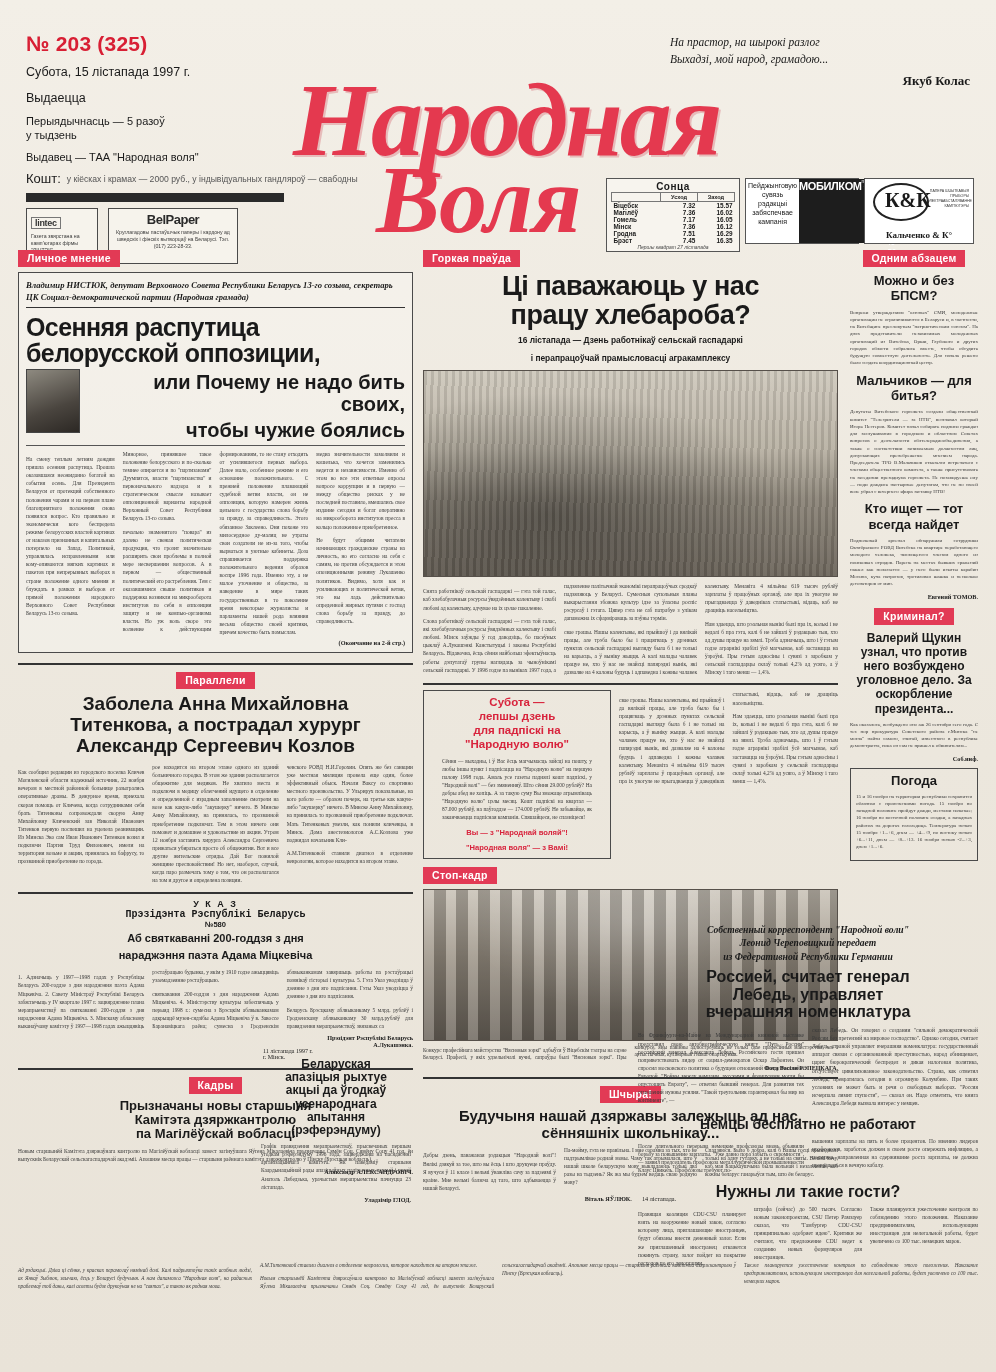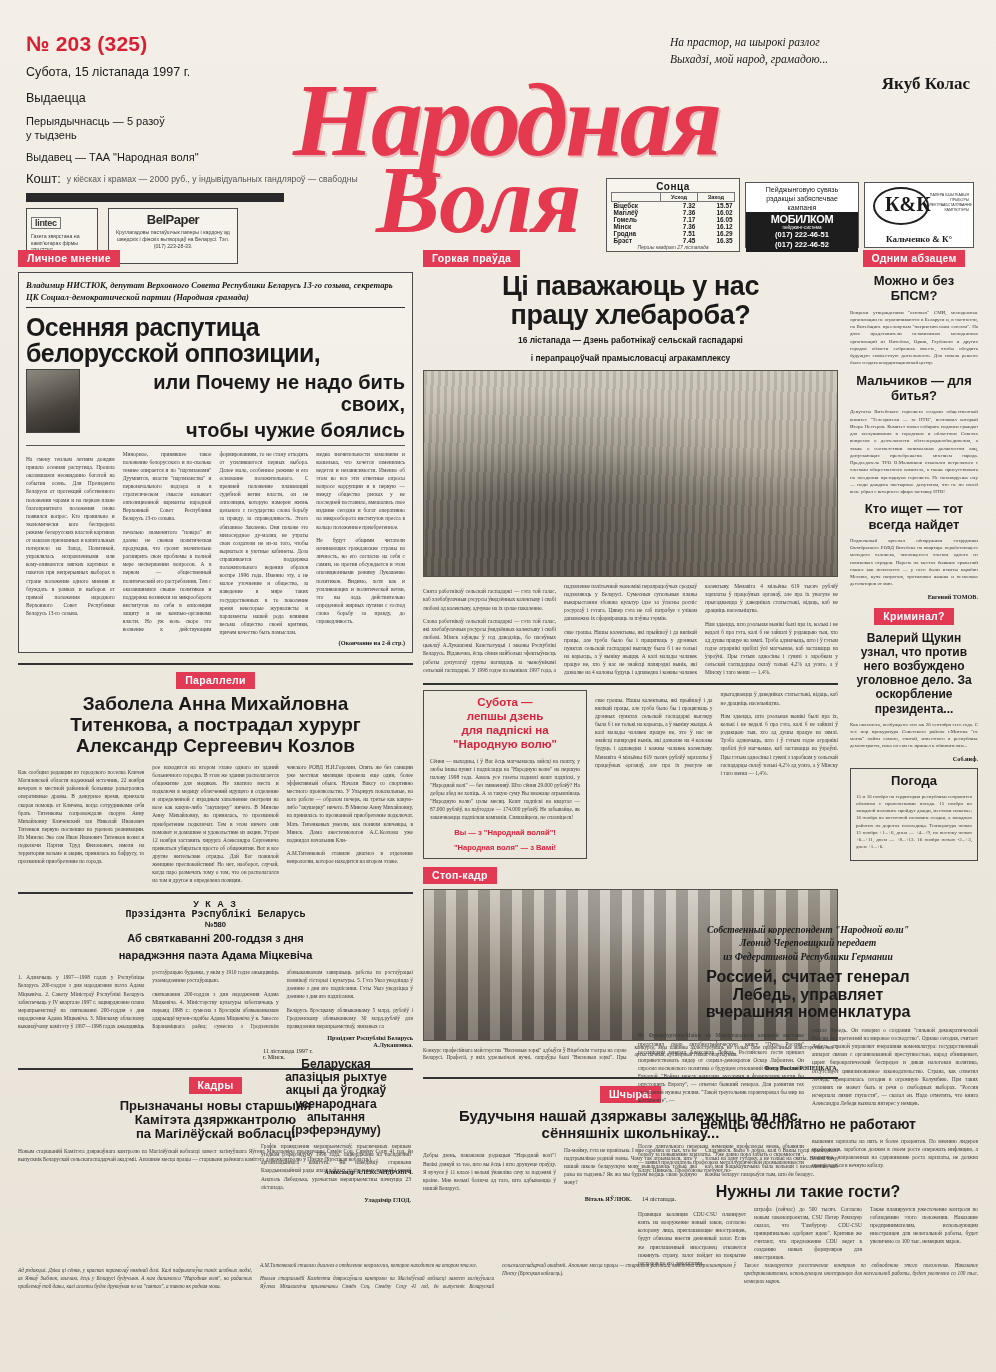--- a/index.html
+++ b/index.html
@@ -63,36 +63,36 @@
     font-size:96px;font-weight:bold;font-style:italic;
     color:#e4394f;letter-spacing:-1px;
     white-space:nowrap;
   }
   .epigraph{
     position:absolute;right:8px;top:16px;width:300px;text-align:left;
     font-family:"Liberation Serif", serif;font-style:italic;font-size:11.5px;
     line-height:1.45;
   }
   .epigraph .author{display:block;text-align:right;font-weight:bold;font-style:normal;
-    font-size:17px;margin-top:5px;}
+    font-size:13px;margin-top:5px;}
 
   
-  .mast-boxes{position:absolute;right:4px;top:160px;display:flex;gap:5px;align-items:center;}
+  .mast-boxes{position:absolute;right:4px;top:160px;display:flex;gap:5px;align-items:flex-start;}
   .sunbox{border:1px solid #555;background:#f7f4ee;padding:2px 4px 1px;width:124px;}
   .sun-title{text-align:center;font-size:10px;font-weight:bold;letter-spacing:.5px;}
   table.sun{border-collapse:collapse;width:100%;font-size:6.4px;}
   table.sun th{font-weight:bold;font-size:5.6px;border:1px solid #777;padding:1px 2px;text-align:center;}
   table.sun th.blank{border:1px solid #777;}
   table.sun td{padding:0 2px;font-weight:bold;font-size:6.4px;}
   table.sun td.city{text-align:left;}
   table.sun td.num{text-align:right;}
   .sun-note{font-size:5px;font-style:italic;text-align:center;color:#444;}
 
   .adbox-page{width:112px;height:64px;border:1px solid #555;background:#fff;
-    display:flex;flex-direction:column;}
+    display:flex;}
   .adbox-page .t{font-size:7px;line-height:1.3;text-align:center;padding:2px 2px 0;}
   .adbox-page .brand{background:#1d1d1d;color:#fff;font-size:11px;font-weight:bold;
     text-align:center;letter-spacing:-.4px;padding:1px 0 0;}
   .adbox-page .sysline{background:#1d1d1d;color:#fff;font-size:4.6px;text-align:center;}
   .adbox-page .phones{background:#1d1d1d;color:#fff;font-size:7.5px;font-weight:bold;
     text-align:center;line-height:1.3;padding-bottom:2px;flex:1;}
   .adbox-kk{width:108px;height:64px;border:1px solid #555;background:#fff;
     position:relative;}
   .kk-oval{position:absolute;left:8px;top:4px;width:52px;height:34px;border:2px solid #222;
     border-radius:50%/50%;}
@@ -166,21 +166,21 @@
   .photo.ppl:before{
     background:
       repeating-linear-gradient(90deg, rgba(255,255,255,.16) 0 10px, rgba(0,0,0,.22) 10px 22px),
       radial-gradient(ellipse at 50% 20%, rgba(255,255,255,.25), transparent 55%);
   }
   .caption{font-family:"Liberation Serif",serif;font-size:5.2px;line-height:1.45;
     text-align:justify;color:#3a3a3a;margin-top:3px;}
   .photo-credit{font-family:"Liberation Serif",serif;font-size:6px;font-weight:bold;
     text-align:right;margin-top:2px;}
 
-  .sub-promo{border:1px solid #4a4a4a;padding:5px 6px;}
+  .sub-promo{border:1px solid #4a4a4a;padding:5px 18px;}
   .promo-h{color:#d8233c;font-size:11.5px;font-weight:bold;text-align:center;line-height:1.2;}
   .promo-slogan{color:#d8233c;font-size:7.6px;font-weight:bold;text-align:center;
     line-height:1.45;margin-top:4px;}
 
   .ukaz-title{text-align:center;font-size:9px;font-weight:bold;letter-spacing:2px;}
   .ukaz-sub{text-align:center;font-size:10px;font-weight:bold;font-family:Liberation Mono, monospace;}
   .ukaz-no{text-align:center;font-size:7.6px;font-weight:bold;}
   .ukaz-head{text-align:center;font-size:11px;font-weight:bold;line-height:1.25;margin-top:3px;}
   .ukaz-sig{font-family:"Liberation Serif",serif;font-size:6.2px;text-align:right;font-weight:bold;}
   .ukaz-place{font-family:"Liberation Serif",serif;font-size:6px;}

